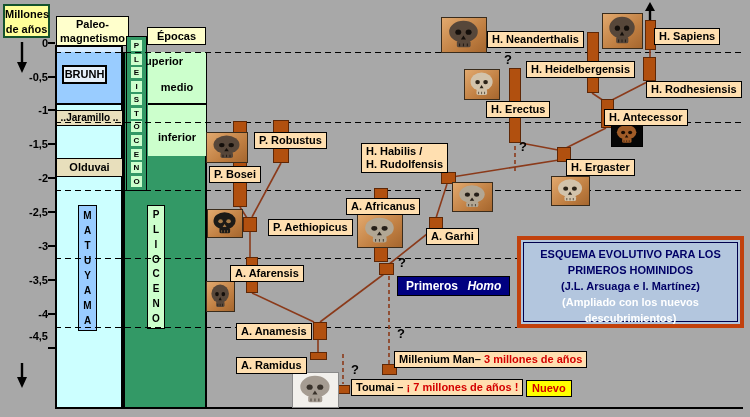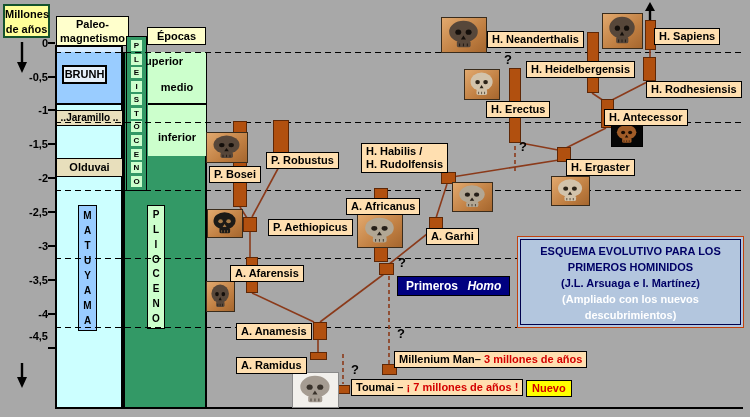--- a/index.html
+++ b/index.html
@@ -26,21 +26,21 @@
   .skull.onblack{background:#060606;border-color:#000;}
   .skull.white{background:#f2f0ec;border-color:#8a8a8a;}
   .stack{position:absolute;display:flex;flex-direction:column;align-items:center;
          justify-content:space-around;font-weight:bold;color:#000;}
   .stack .chip{display:block;width:11px;height:11px;line-height:11px;background:#ccffcc;
          font-size:8px;text-align:center;}
   .stack .ltr{display:block;font-size:10px;line-height:10px;text-align:center;}
   .navybox{position:absolute;background:#000080;border:1px solid #000;color:#fff;
          font-weight:bold;font-size:12px;line-height:14px;padding:2px 8px;white-space:nowrap;}
   .redtext{color:#d40000;}
-  #info-box{position:absolute;background:#b3c6de;border:1px solid #c2410c;padding:2px;}
+  #info-box{position:absolute;background:#b3c6de;border:4px solid #c2410c;padding:2px;}
   #info-inner{border:1px solid #00004d;width:100%;height:100%;padding:3px 4px;
          text-align:center;font-weight:bold;font-size:11px;line-height:16px;color:#000066;}
   #info-inner .white-line{color:#ffffff;}
   #nuevo{position:absolute;background:#ffff00;border:1px solid #000;color:#d40000;
          font-weight:bold;font-size:11px;line-height:13px;padding:1px 5px;}
 </style>
 </head>
 <body>
 
 <div id="stage">
@@ -316,21 +316,21 @@
   <div class="sp" style="left:646px;top:81px;">H. Rodhesiensis</div>
   <div class="sp" style="left:486px;top:101px;">H. Erectus</div>
   <div class="sp" style="left:604px;top:109px;">H. Antecessor</div>
   <div class="sp" style="left:566px;top:159px;">H. Ergaster</div>
   <div class="sp" style="left:361px;top:143px;">
     <div>H. Habilis /</div>
     <div>H. Rudolfensis</div>
   </div>
   <div class="sp" style="left:346px;top:198px;">A. Africanus</div>
   <div class="sp" style="left:426px;top:228px;">A. Garhi</div>
-  <div class="sp" style="left:266px;top:132px;margin-top:20px;">P. Robustus</div>
+  <div class="sp" style="left:254px;top:132px;">P. Robustus</div>
   <div class="sp" style="left:209px;top:166px;">P. Bosei</div>
   <div class="sp" style="left:259px;top:219px;margin-left:9px;">P. Aethiopicus</div>
   <div class="sp" style="left:207px;top:265px;margin-left:23px;">A. Afarensis</div>
   <div class="sp" style="left:236px;top:323px;">A. Anamesis</div>
   <div class="sp" style="left:236px;top:349px;margin-top:8px;">A. Ramidus</div>
 
   <div class="navybox" style="left:397px;top:276px;">
     <span>Primeros</span>
     <i style="margin-left:6px;">Homo</i>
   </div>

